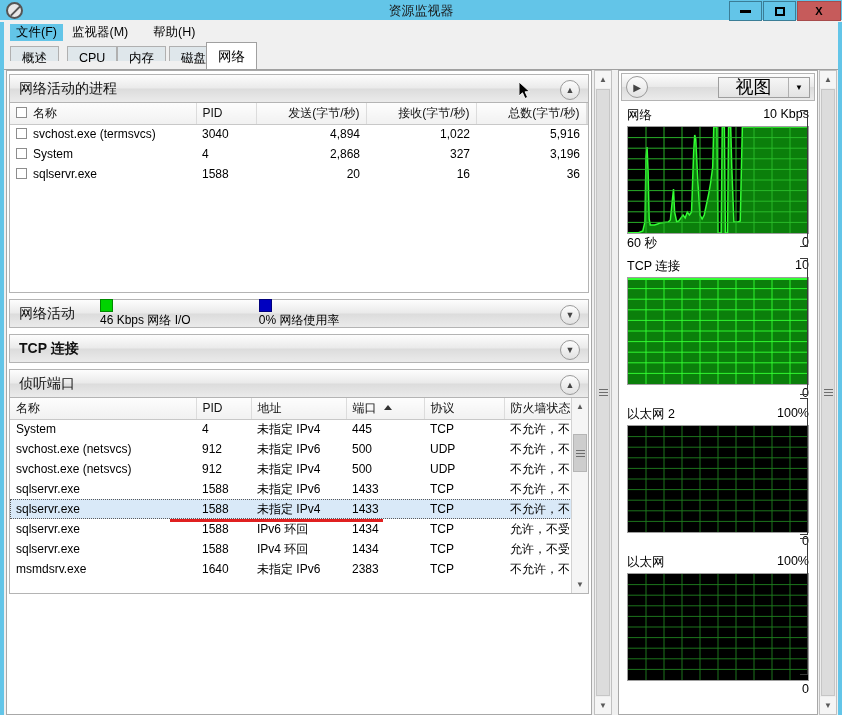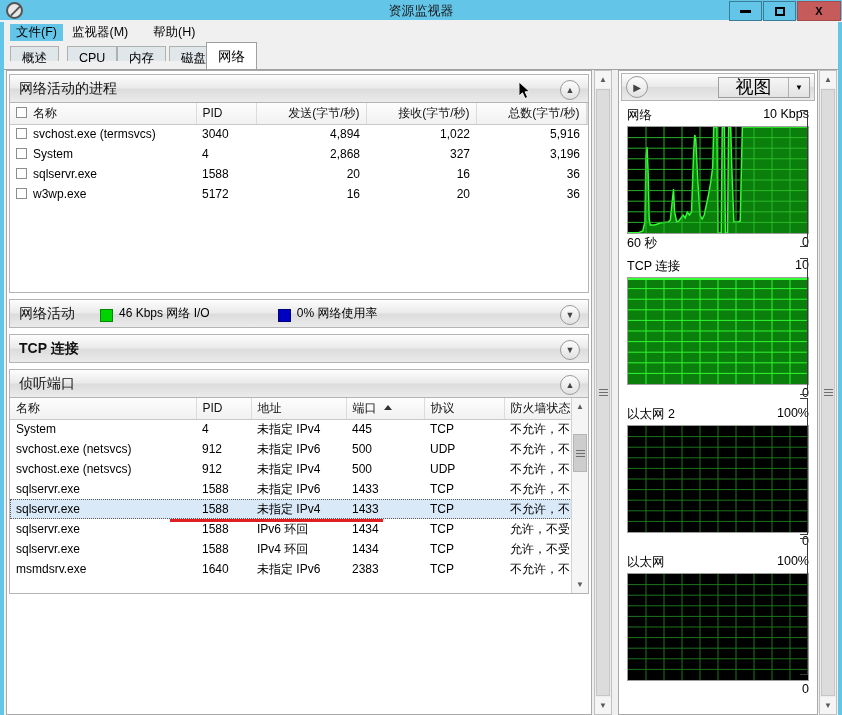--- a/index.html
+++ b/index.html
@@ -63,21 +63,21 @@
     border:1px solid #a8a8a8;box-sizing:border-box;overflow:hidden;
   }
   
   .sect-head{
     position:relative;height:29px;
     background:linear-gradient(to bottom,#fdfdfd 0%,#eaeaea 48%,#dcdcdc 52%,#ebebeb 100%);
     border:1px solid #b4b4b4;box-sizing:border-box;margin:3px 2px 0 2px;
     display:flex;align-items:center;
   }
   .sect-title{font-size:14px;padding-left:9px;color:#111;}
-  .sect-sub{font-size:12px;display:flex;align-items:flex-end;}
+  .sect-sub{font-size:12px;display:flex;align-items:flex-start;flex-direction:column;}
   .swatch{width:11px;height:11px;display:inline-block;margin-right:6px;border:1px solid rgba(0,0,0,.35);}
   .chev{
     position:absolute;right:8px;top:5px;width:18px;height:18px;border-radius:50%;
     border:1px solid #9a9a9a;background:linear-gradient(to bottom,#fcfcfc,#e2e2e2);
     display:flex;align-items:center;justify-content:center;font-size:9px;color:#444;
   }
   
   table{border-collapse:collapse;width:100%;font-size:12px;table-layout:fixed;}
   .thead-row th{
     background:linear-gradient(to bottom,#fdfdfd,#f1f1f1);
@@ -233,28 +233,20 @@
         <td class="num">2,868</td>
         <td class="num">327</td>
         <td class="num">3,196</td>
         <td></td>
       </tr>
       <tr>
         <td><span class="cbx"></span><span>sqlservr.exe</span></td>
         <td>1588</td>
         <td class="num">20</td>
         <td class="num">16</td>
-        <td class="num">36</td>
-        <td></td>
-      </tr>
-      <tr>
-        <td><span class="cbx"></span><span>w3wp.exe</span></td>
-        <td>5172</td>
-        <td class="num">16</td>
-        <td class="num">20</td>
         <td class="num">36</td>
         <td></td>
       </tr>
     </tbody>
       </table>
   </div>
 
   <div class="sect-head" style="margin-top:6px;">
     <span class="sect-title">网络活动</span>
     <span class="sect-sub" style="margin-left:25px;">

